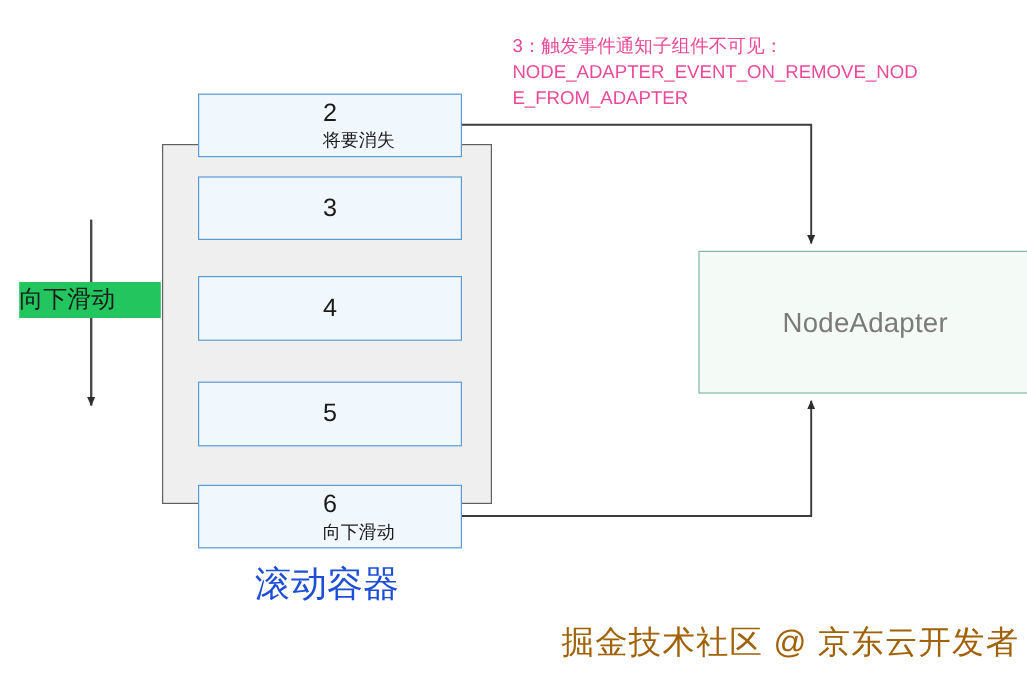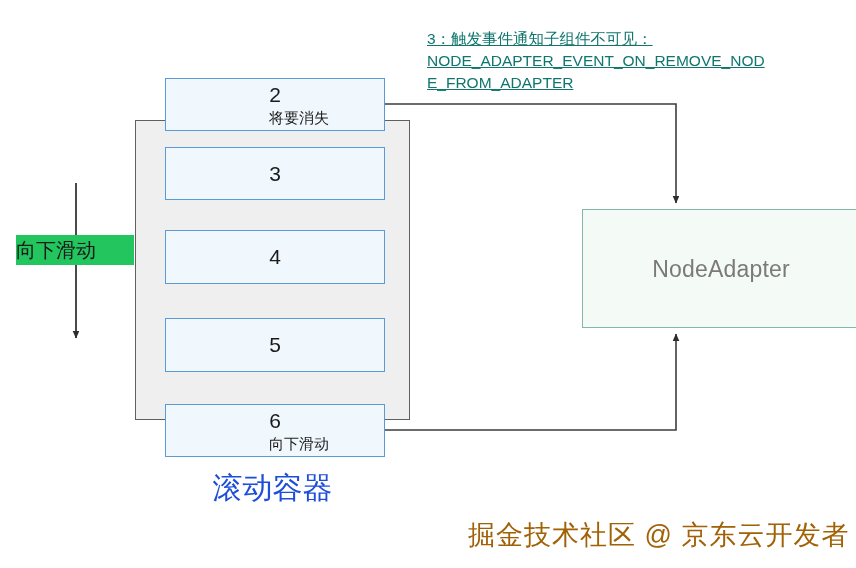--- a/index.html
+++ b/index.html
@@ -114,23 +114,22 @@
     line-height: 28px;
     color: #7a7a7a;
     letter-spacing: 0.2px;
   }
 
   
   .annotation {
     position: absolute;
     font-size: 15.5px;
     line-height: 22px;
-    color: #0f766e;
+    color: #ec4899;
     white-space: pre;
-    text-decoration: underline;
   }
   .anno-top    { left: 427px; top: 28px;  }
   .anno-bottom { left: 448px; top: 446px; }
 
   
   .watermark {
     position: absolute;
     left: 468px;
     top: 518px;
     font-size: 27px;

